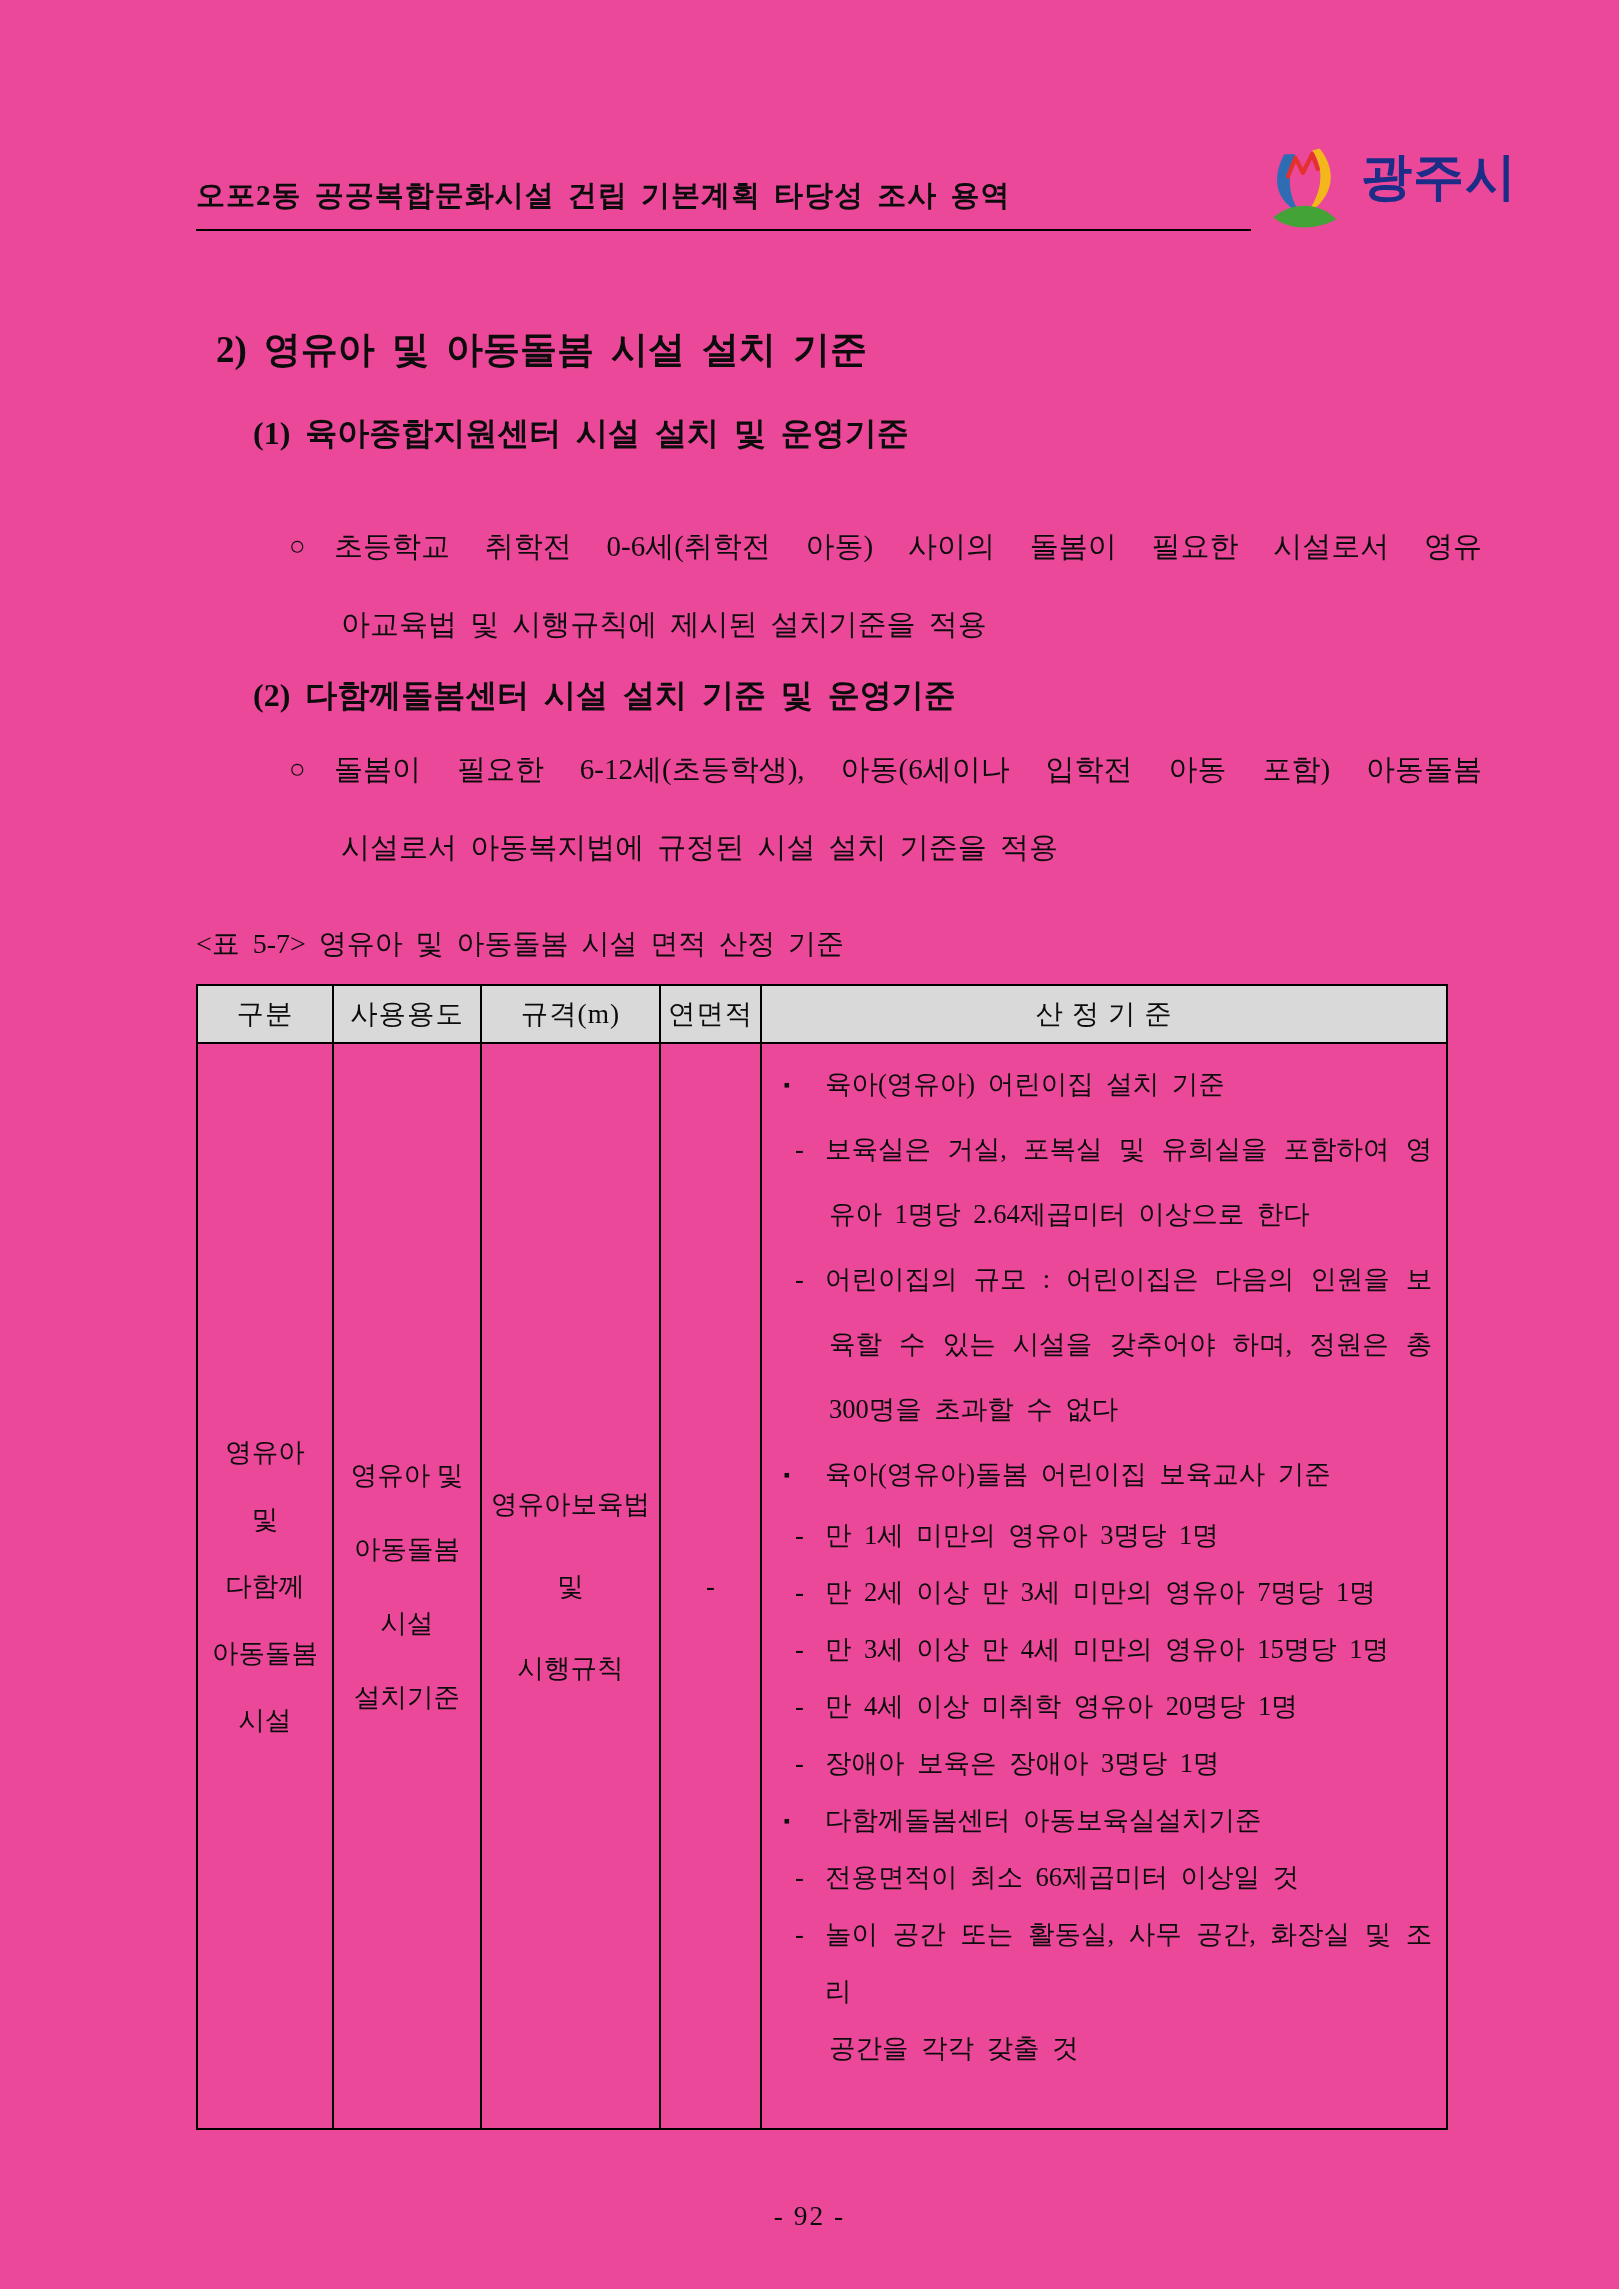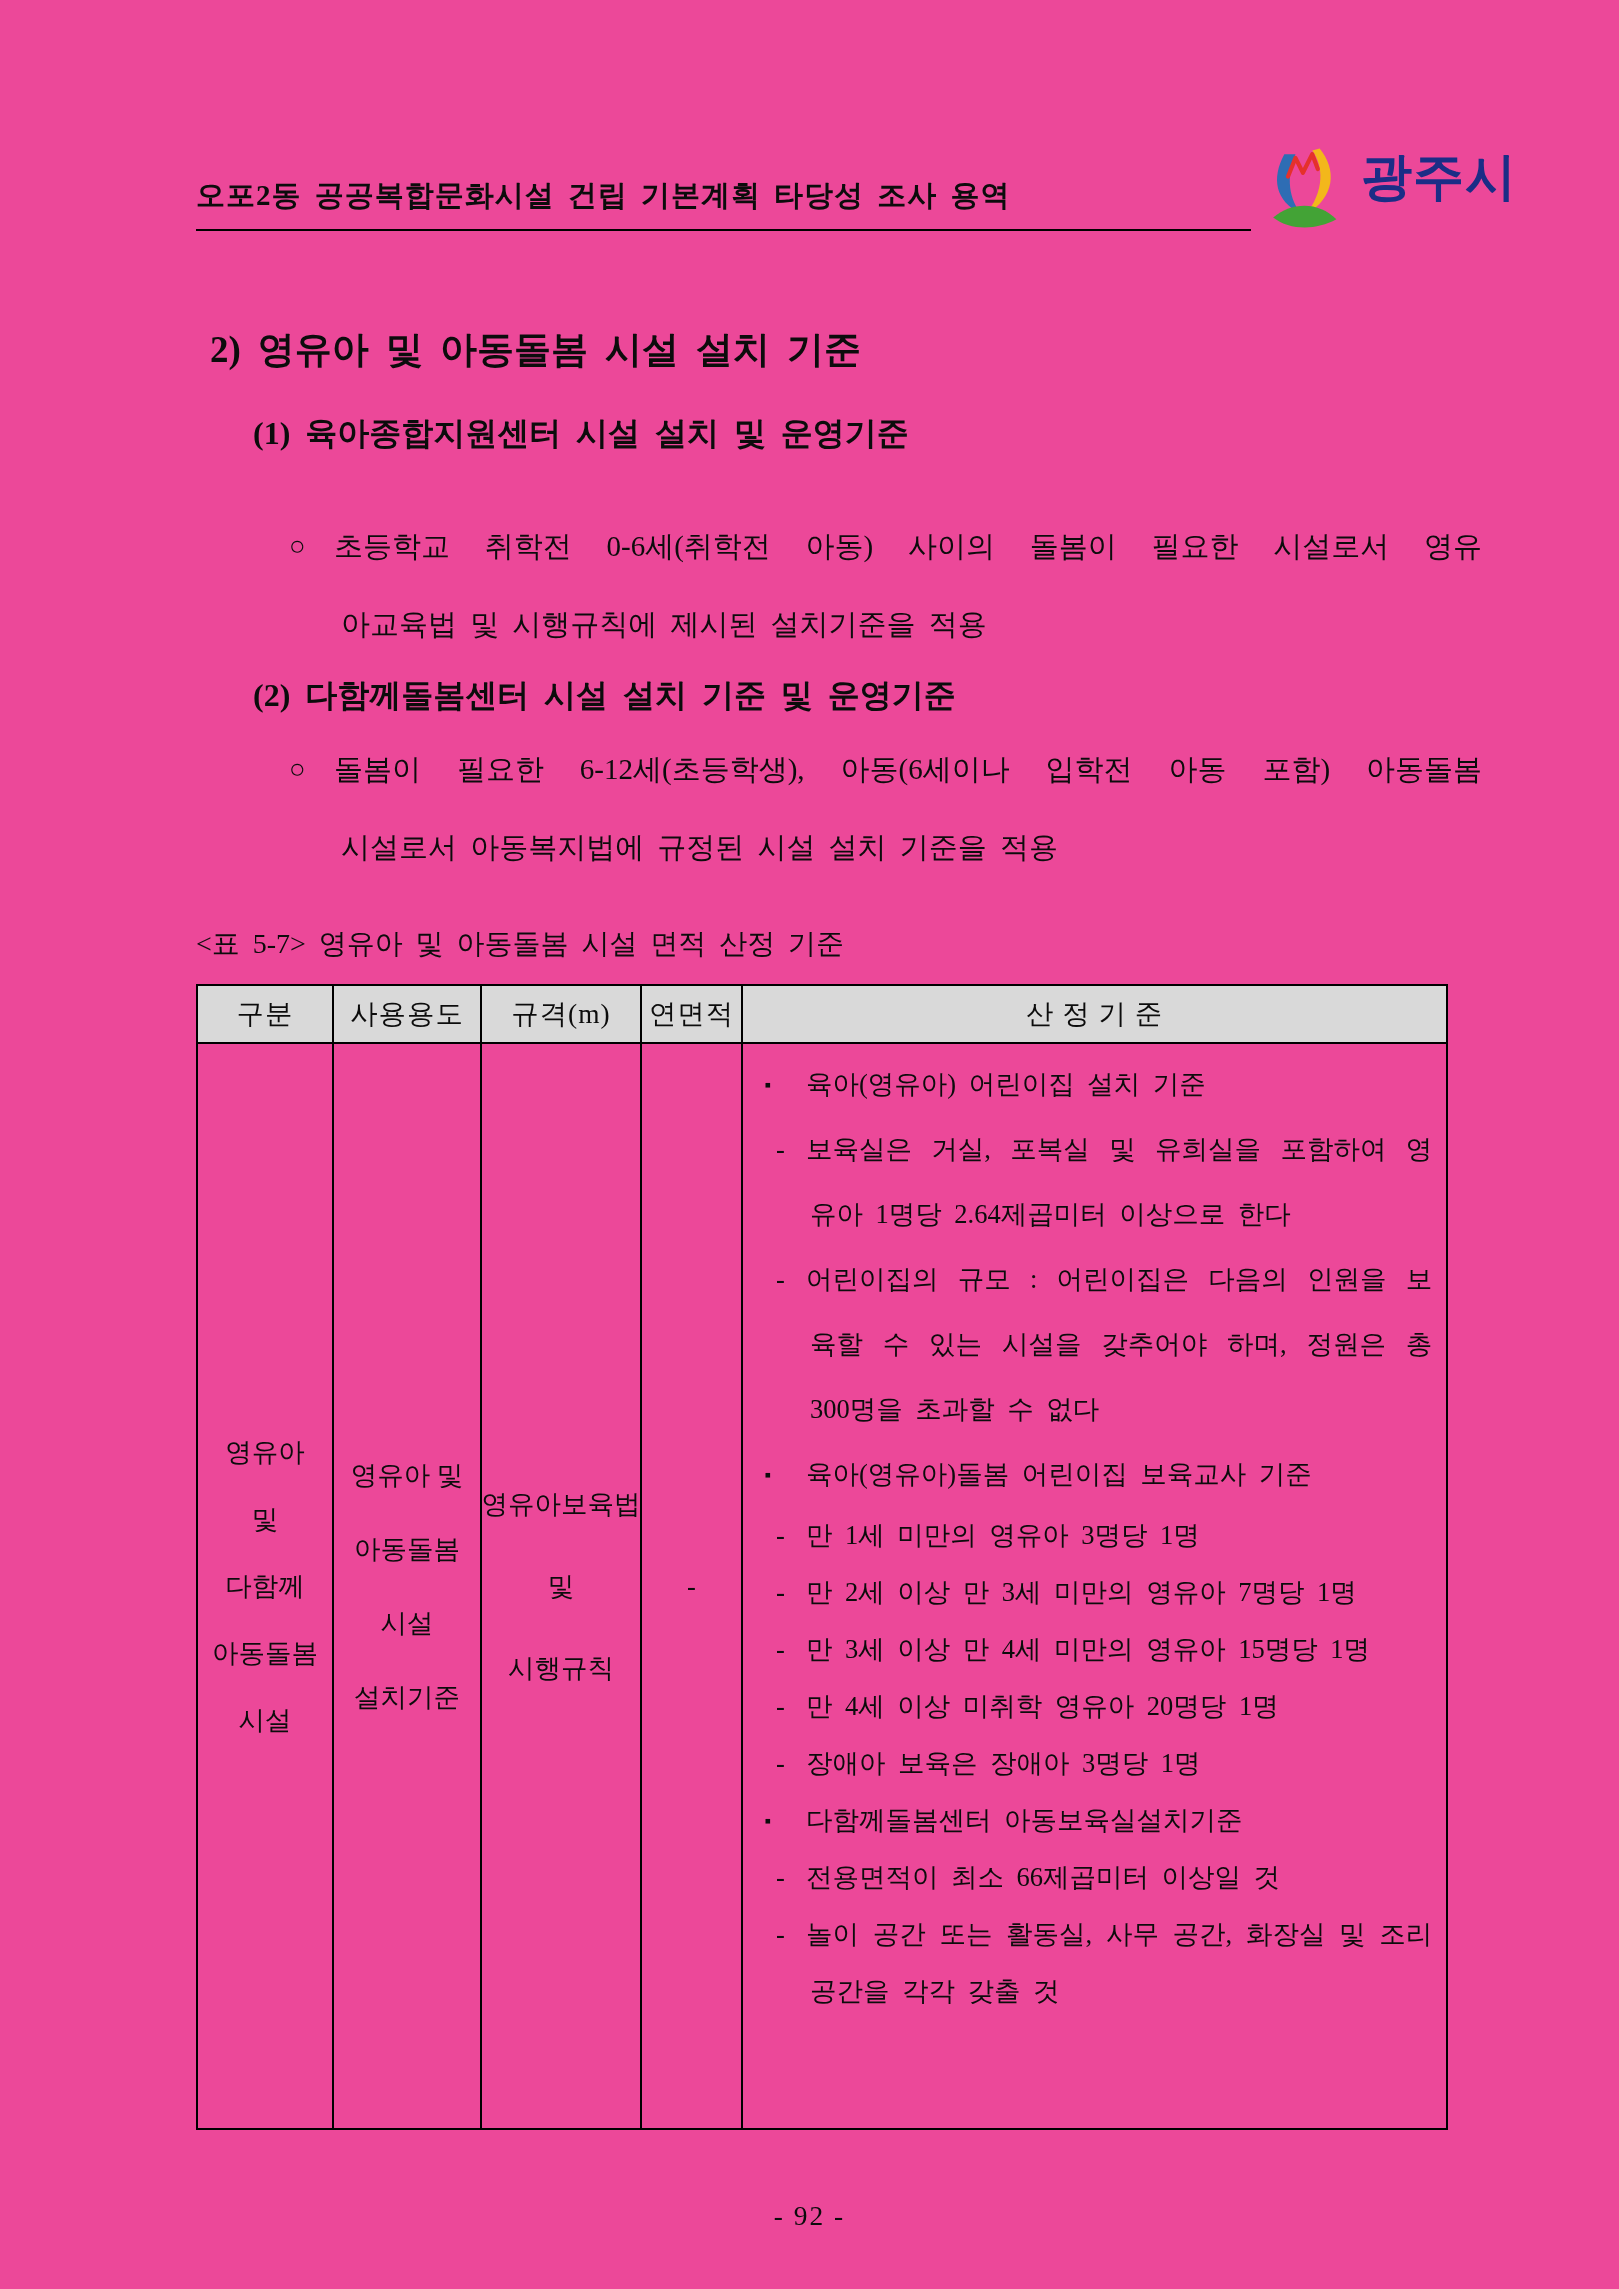--- a/index.html
+++ b/index.html
@@ -27,21 +27,21 @@
     display:flex;align-items:flex-start;
   }
   .logo svg{width:93px;height:93px;}
   .logo-text{
     font-size:51px;font-weight:bold;color:#1b2d86;
     font-family:"Liberation Sans","DejaVu Sans",sans-serif;
     letter-spacing:1px;margin-left:5.9px;white-space:nowrap;
   }
   
   .h2{
-    position:absolute;left:210px;top:325px;
+    position:absolute;left:216px;top:325px;
     font-size:37px;font-weight:bold;word-spacing:7.8px;white-space:nowrap;text-align:right;
   }
   .h3{
     position:absolute;left:253px;
     font-size:32px;font-weight:bold;word-spacing:6.9px;white-space:nowrap;
   }
   .h3-1{top:412px;}
   .h3-2{top:674px;}
   .bullet-block{
     position:absolute;left:289px;width:1193px;
@@ -67,21 +67,21 @@
     position:absolute;left:196px;top:984px;width:1252px;
     border:2px solid #000;border-top-width:2.9px;
     box-sizing:border-box;font-size:26.5px;
   }
   .thead{display:flex;height:56px;background:#d9d9d9;border-bottom:2px solid #000;}
   .tbody{display:flex;height:1084px;}
   .th,.td{border-right:2px solid #000;box-sizing:border-box;}
   .th:last-child,.td:last-child{border-right:none;}
   .c1{width:136px;}
   .c2{width:148px;font-family:Liberation Serif, serif;}
-  .c3{width:160px;}
+  .c3{width:179px;}
   .c4{width:101px;}
   .c5{flex:1;}
   .th{display:flex;align-items:center;justify-content:center;
       font-size:27.4px;letter-spacing:1px;white-space:nowrap;}
   .td.center{display:flex;flex-direction:column;justify-content:center;
       align-items:center;text-align:center;}
   .c1 .cl{line-height:67px;}
   .c2 .cl{line-height:74px;}
   .c3 .cl{line-height:82px;white-space:nowrap;}
   .c4 .cl{line-height:29px;}

